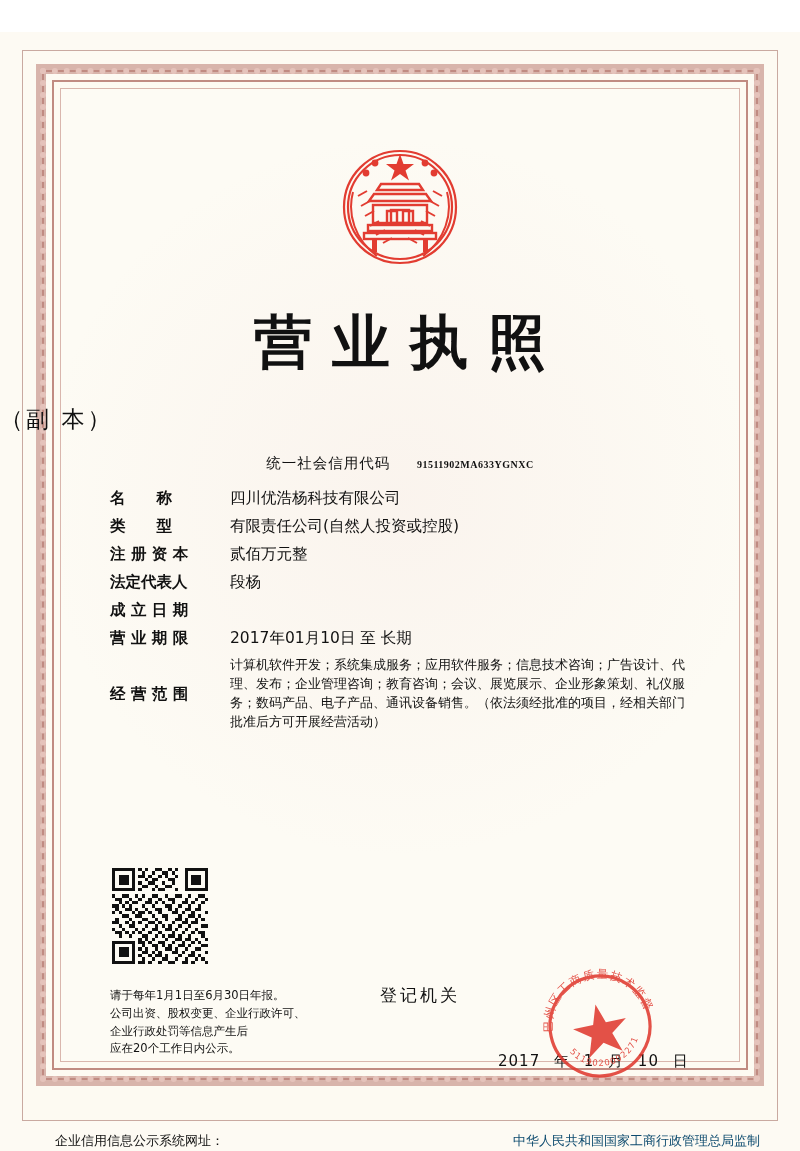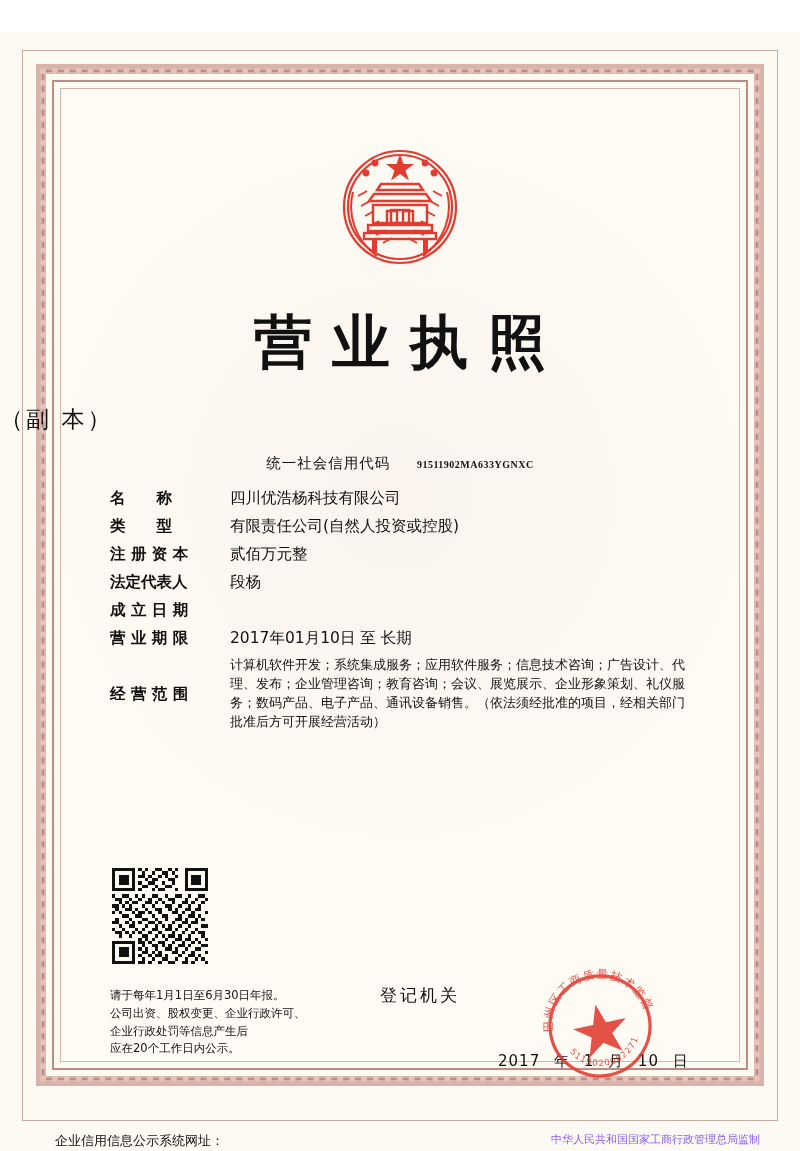--- a/index.html
+++ b/index.html
@@ -263,22 +263,22 @@
     top: 1100px;
     font-family: "DejaVu Sans", sans-serif;
     font-size: 13px;
     color: #111;
   }
   .bottom-right {
     position: absolute;
     right: 40px;
     top: 1100px;
     font-family: "DejaVu Sans", sans-serif;
-    font-size: 11px;
-    color: #8b5cf6;
+    font-size: 13px;
+    color: #0c4a6e;
   }
 </style>
 </head>
 <body>
 
 <div class="page">
   <div class="outer-frame"></div>
   <div class="band"></div>
   <div class="band-pattern"></div>
 

